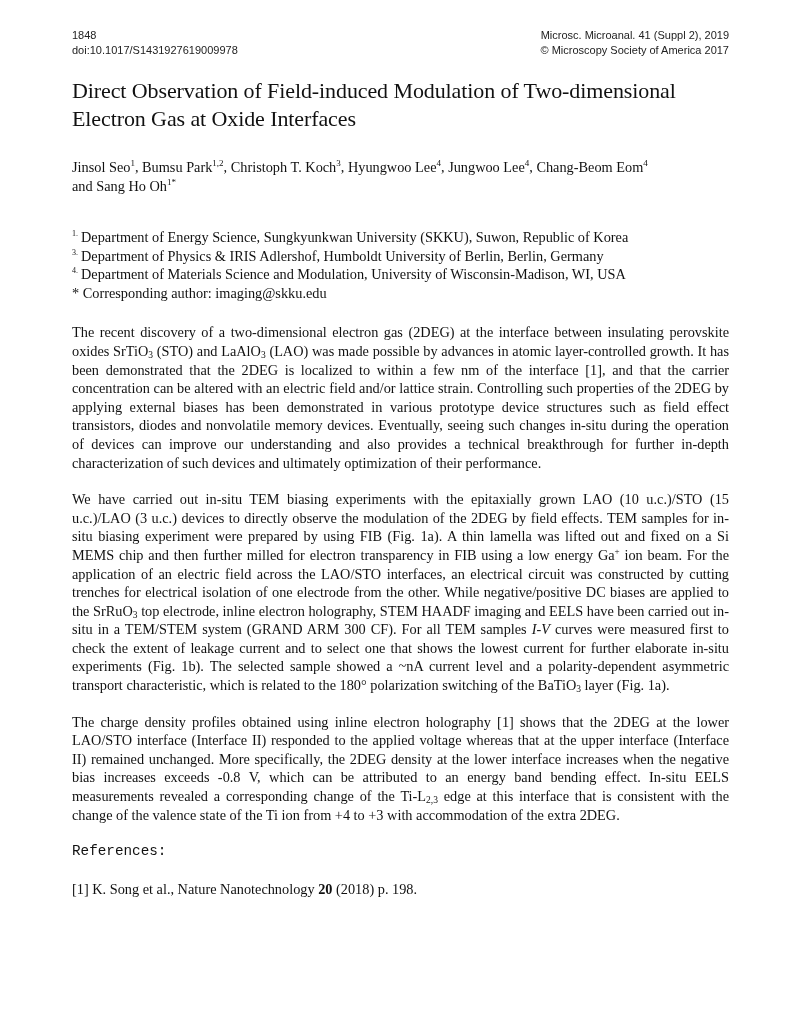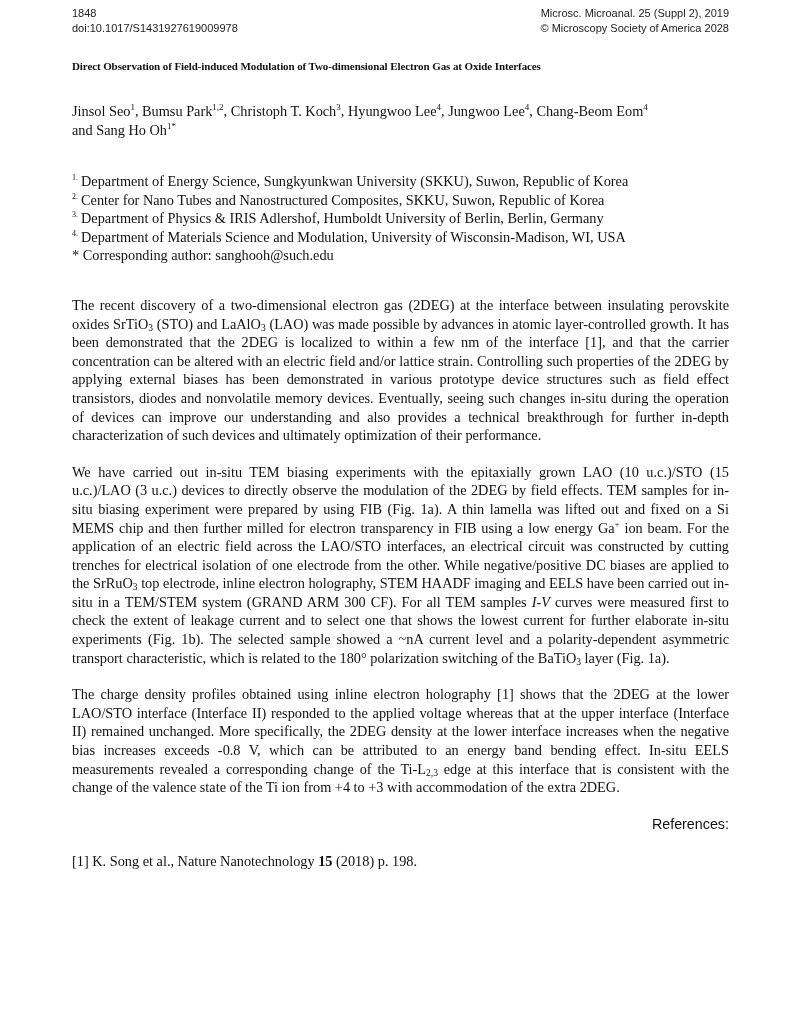--- a/index.html
+++ b/index.html
@@ -1,63 +1,62 @@
 <!DOCTYPE html>
 <html><head>
 <meta charset="utf-8">
 <style>
   html, body { margin: 0; padding: 0; background: #ffffff; }
   body { width: 800px; height: 1036px; position: relative; overflow: hidden; color: #111; }
-  .page { position: absolute; left: 72px; top: 6px; width: 657px; }
+  .page { position: absolute; left: 72px; top: 28px; width: 657px; }
   .hdr { font-family: "Liberation Sans", sans-serif; font-size: 11px; line-height: 15px; color: #222; display: flex; justify-content: space-between; }
   .hdr .col-right { text-align: right; }
-  .title { font-family: "Liberation Serif", serif; font-weight: bold; font-size: 11px; line-height: 22px; margin-top: 19px; letter-spacing: -0.1px; }
+  .title { font-family: "Liberation Serif", serif; font-weight: normal; font-size: 22px; line-height: 28px; margin-top: 19px; letter-spacing: -0.1px; }
   .authors { font-family: "Liberation Serif", serif; font-size: 14.3px; line-height: 19px; margin-top: 25px; }
   .authors sup, .aff sup { font-size: 9px; line-height: 0; vertical-align: 6px; }
   .affs { margin-top: 32px; font-family: "Liberation Serif", serif; font-size: 14.3px; line-height: 18.6px; }
   .aff sup { font-size: 8px; margin-right: 3px; }
   .para { font-family: "Liberation Serif", serif; font-size: 14.3px; line-height: 18.6px; text-align: justify; margin-top: 18px; }
-  .para.p1 { margin-top: 31px; }
+  .para.p1 { margin-top: 21px; }
   sub { font-size: 9.5px; line-height: 0; vertical-align: -2px; }
   .sup-small { font-size: 9px; line-height: 0; vertical-align: 6px; }
-  .refs-label { font-family: Liberation Sans, sans-serif; font-size: 14.3px; line-height: 18.6px; margin-top: 18px; text-align: right; }
+  .refs-label { font-family: Liberation Mono, monospace; font-size: 14.3px; line-height: 18.6px; margin-top: 18px; }
   .ref { font-family: "Liberation Serif", serif; font-size: 14.3px; line-height: 18.6px; margin-top: 19px; }
   .ref b { font-weight: bold; }
   i { font-style: italic; }
 </style>
 </head>
 <body>
 
 <div class="page">
   <div class="hdr">
     <div class="col-left">
       <div>1848</div>
       <div>doi:10.1017/S1431927619009978</div>
     </div>
     <div class="col-right">
-      <div>Microsc. Microanal. 25 (Suppl 2), 2019</div>
-      <div>© Microscopy Society of America 2028</div>
+      <div>Microsc. Microanal. 41 (Suppl 2), 2019</div>
+      <div>© Microscopy Society of America 2017</div>
     </div>
   </div>
 
   <div class="title">Direct Observation of Field-induced Modulation of Two-dimensional Electron Gas at Oxide Interfaces</div>
 
   <div class="authors">
     <span><span>Jinsol Seo</span><sup>1</sup><span>, </span></span><span><span>Bumsu Park</span><sup>1,2</sup><span>, </span></span><span><span>Christoph T. Koch</span><sup>3</sup><span>, </span></span><span><span>Hyungwoo Lee</span><sup>4</sup><span>, </span></span><span><span>Jungwoo Lee</span><sup>4</sup><span>, </span></span><span><span>Chang-Beom Eom</span><sup>4</sup><br><span> and </span></span><span><span>Sang Ho Oh</span><sup>1*</sup></span>
   </div>
 
   <div class="affs">
     <div class="aff"><sup>1.</sup><span>Department of Energy Science, Sungkyunkwan University (SKKU), Suwon, Republic of Korea</span></div>
-    <div class="aff"><sup>2.</sup><span>Center for Nano Tubes and Nanostructured Composites, SKKU, Suwon, Republic of Korea</span></div>
     <div class="aff"><sup>3.</sup><span>Department of Physics &amp; IRIS Adlershof, Humboldt University of Berlin, Berlin, Germany</span></div>
     <div class="aff"><sup>4.</sup><span>Department of Materials Science and Modulation, University of Wisconsin-Madison, WI, USA</span></div>
-    <div>* Corresponding author: sanghooh@such.edu</div>
+    <div>* Corresponding author: imaging@skku.edu</div>
   </div>
 
   <p class="para p1" style="margin-bottom:0"><span>The recent discovery of a two-dimensional electron gas (2DEG) at the interface between insulating perovskite oxides SrTiO</span><sub>3</sub><span> (STO) and LaAlO</span><sub>3</sub><span> (LAO) was made possible by advances in atomic layer-controlled growth. It has been demonstrated that the 2DEG is localized to within a few nm of the interface [1], and that the carrier concentration can be altered with an electric field and/or lattice strain. Controlling such properties of the 2DEG by applying external biases has been demonstrated in various prototype device structures such as field effect transistors, diodes and nonvolatile memory devices. Eventually, seeing such changes in-situ during the operation of devices can improve our understanding and also provides a technical breakthrough for further in-depth characterization of such devices and ultimately optimization of their performance.</span></p>
 
   <p class="para" style="margin-bottom:0"><span>We have carried out in-situ TEM biasing experiments with the epitaxially grown LAO (10 u.c.)/STO (15 u.c.)/LAO (3 u.c.) devices to directly observe the modulation of the 2DEG by field effects. TEM samples for in-situ biasing experiment were prepared by using FIB (Fig. 1a). A thin lamella was lifted out and fixed on a Si MEMS chip and then further milled for electron transparency in FIB using a low energy Ga</span><span class="sup-small">+</span><span> ion beam. For the application of an electric field across the LAO/STO interfaces, an electrical circuit was constructed by cutting trenches for electrical isolation of one electrode from the other. While negative/positive DC biases are applied to the SrRuO</span><sub>3</sub><span> top electrode, inline electron holography, STEM HAADF imaging and EELS have been carried out in-situ in a TEM/STEM system (GRAND ARM 300 CF). For all TEM samples </span><i>I-V</i><span> curves were measured first to check the extent of leakage current and to select one that shows the lowest current for further elaborate in-situ experiments (Fig. 1b). The selected sample showed a ~nA current level and a polarity-dependent asymmetric transport characteristic, which is related to the 180° polarization switching of the BaTiO</span><sub>3</sub><span> layer (Fig. 1a).</span></p>
 
   <p class="para" style="margin-bottom:0"><span>The charge density profiles obtained using inline electron holography [1] shows that the 2DEG at the lower LAO/STO interface (Interface II) responded to the applied voltage whereas that at the upper interface (Interface II) remained unchanged. More specifically, the 2DEG density at the lower interface increases when the negative bias increases exceeds -0.8 V, which can be attributed to an energy band bending effect. In-situ EELS measurements revealed a corresponding change of the Ti-L</span><sub>2,3</sub><span> edge at this interface that is consistent with the change of the valence state of the Ti ion from +4 to +3 with accommodation of the extra 2DEG.</span></p>
 
   <div class="refs-label">References:</div>
-  <div class="ref"><span>[1] K. Song et al., Nature Nanotechnology </span><b>15</b><span> (2018) p. 198.</span></div>
+  <div class="ref"><span>[1] K. Song et al., Nature Nanotechnology </span><b>20</b><span> (2018) p. 198.</span></div>
 </div>
 
 </body></html>

